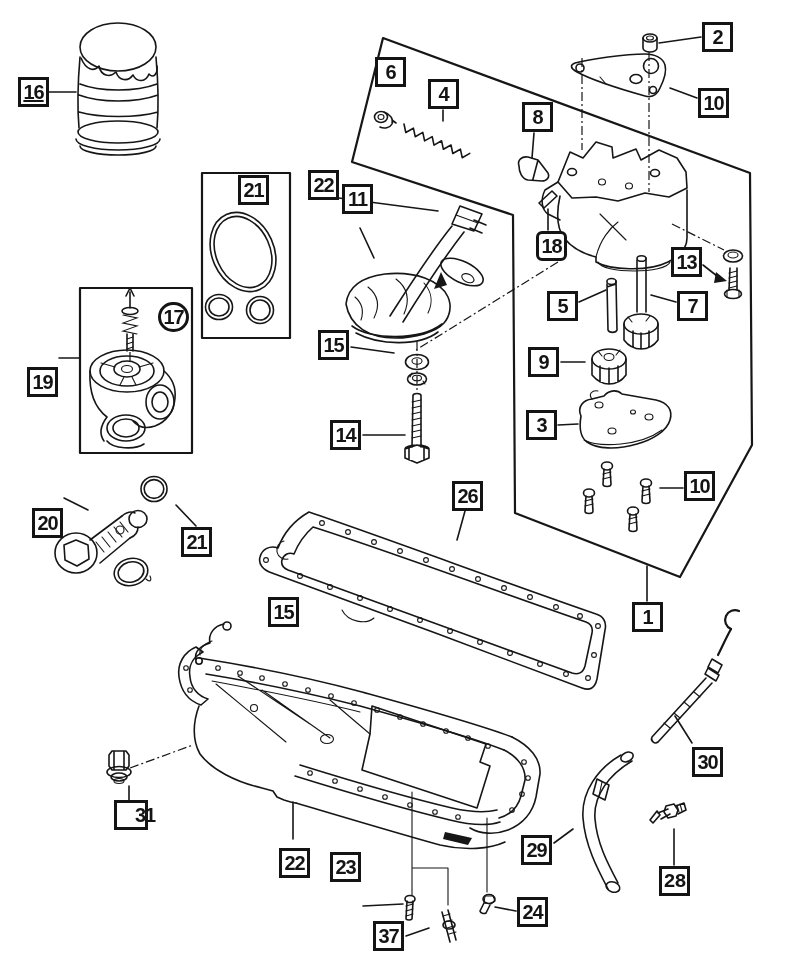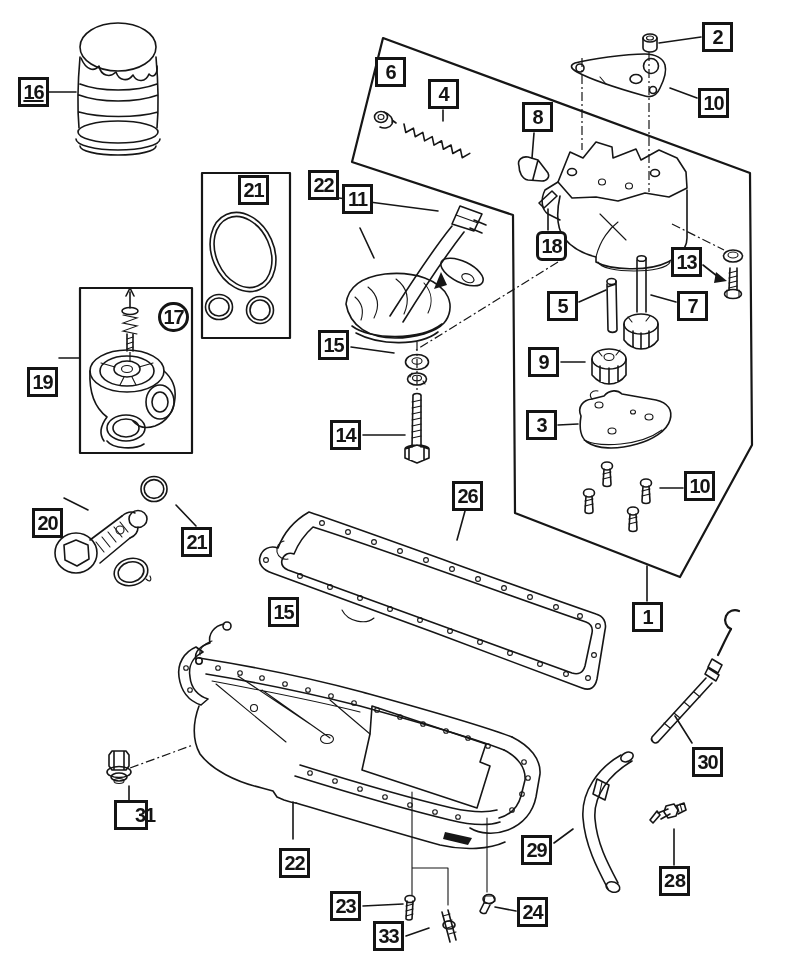--- a/index.html
+++ b/index.html
@@ -397,17 +397,17 @@
       <div class="callout" style="left: 452px; top: 481px;">26</div>
       <div class="callout" style="left: 238px; top: 175px;">21</div>
       <div class="callout" style="left: 181px; top: 527px;">21</div>
       <div class="callout" style="left: 632px; top: 602px;">1</div>
       <div class="callout" style="left: 268px; top: 597px;">15</div>
       <div class="callout" style="left: 692px; top: 747px;">30</div>
       <div class="callout" style="left: 521px; top: 835px; text-align: center;">29</div>
       <div class="callout" style="left: 659px; top: 866px; font-family: Liberation Mono, monospace;">28</div>
       <div class="callout" style="left: 114px; top: 800px; padding-left: 28px;">31</div>
       <div class="callout" style="left: 279px; top: 840px; margin-top: 8px;">22</div>
-      <div class="callout" style="left: 330px; top: 891px;">23</div>
-      <div class="callout" style="left: 373px; top: 921px;">33</div>
+      <div class="callout" style="left: 330px; top: 852px;">23</div>
+      <div class="callout" style="left: 373px; top: 921px;">37</div>
       <div class="callout" style="left: 517px; top: 897px; text-align: right;">24</div>
     </div>
 </div>
 
 </body></html>

